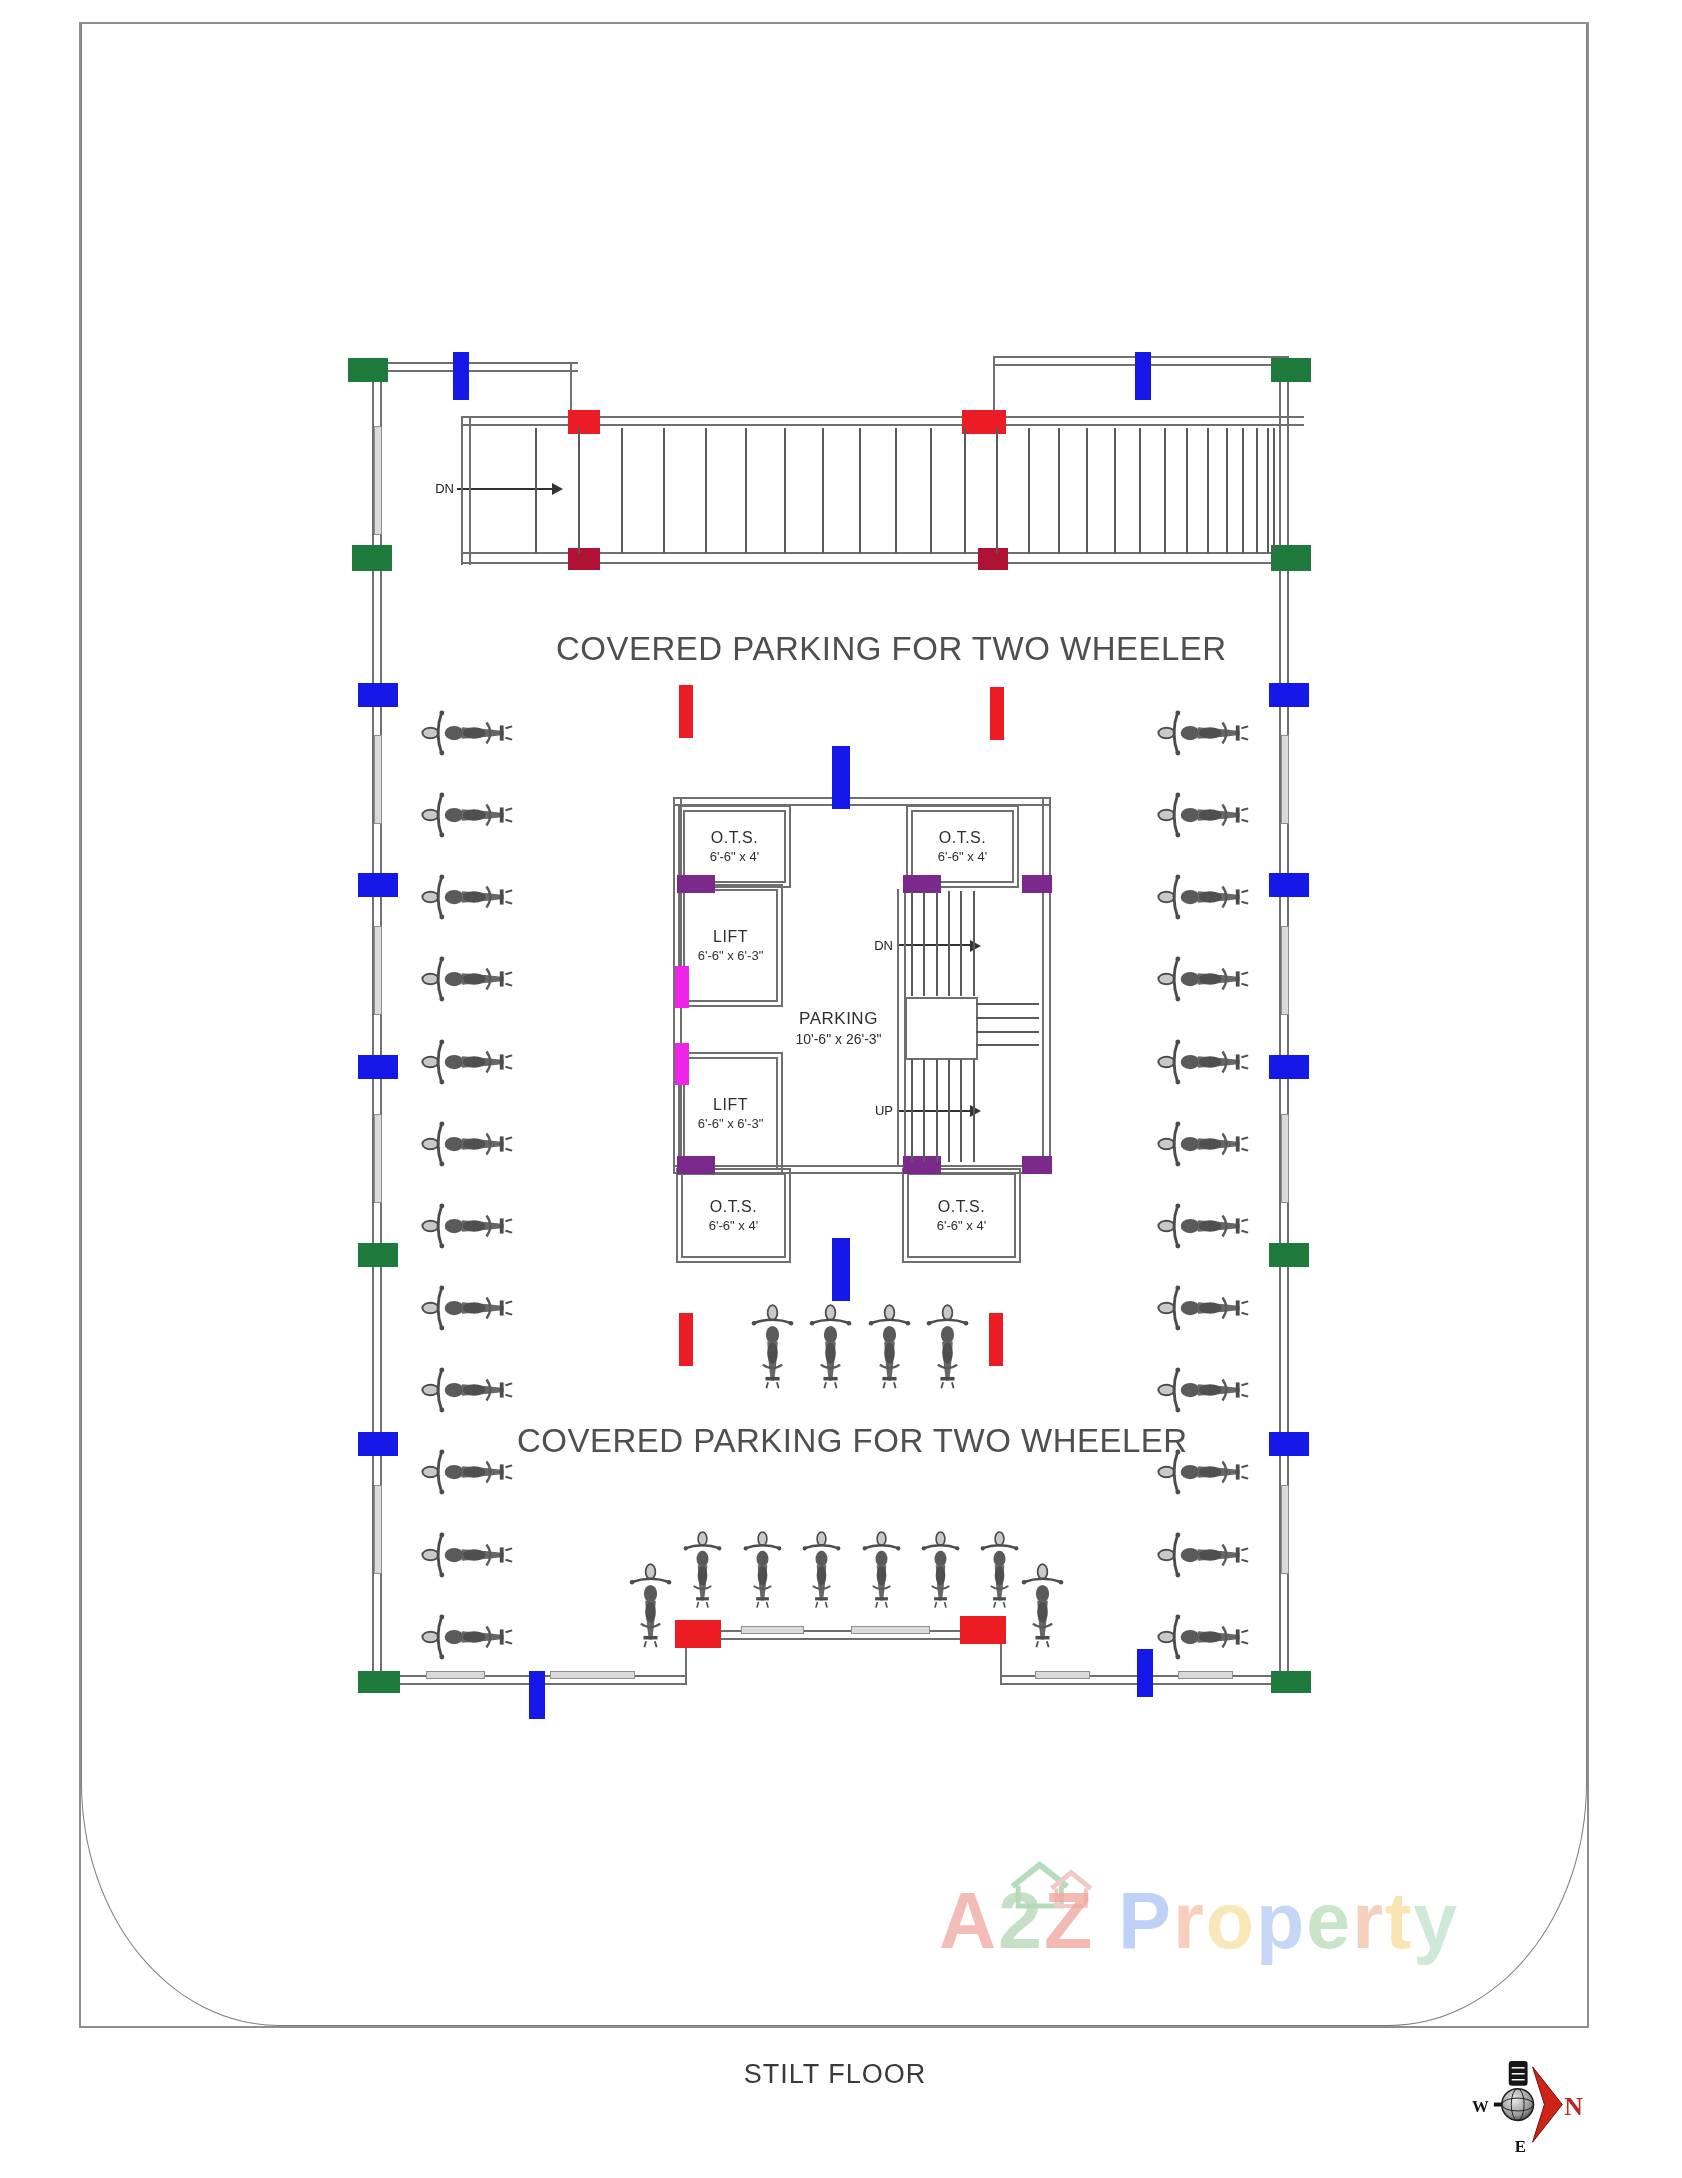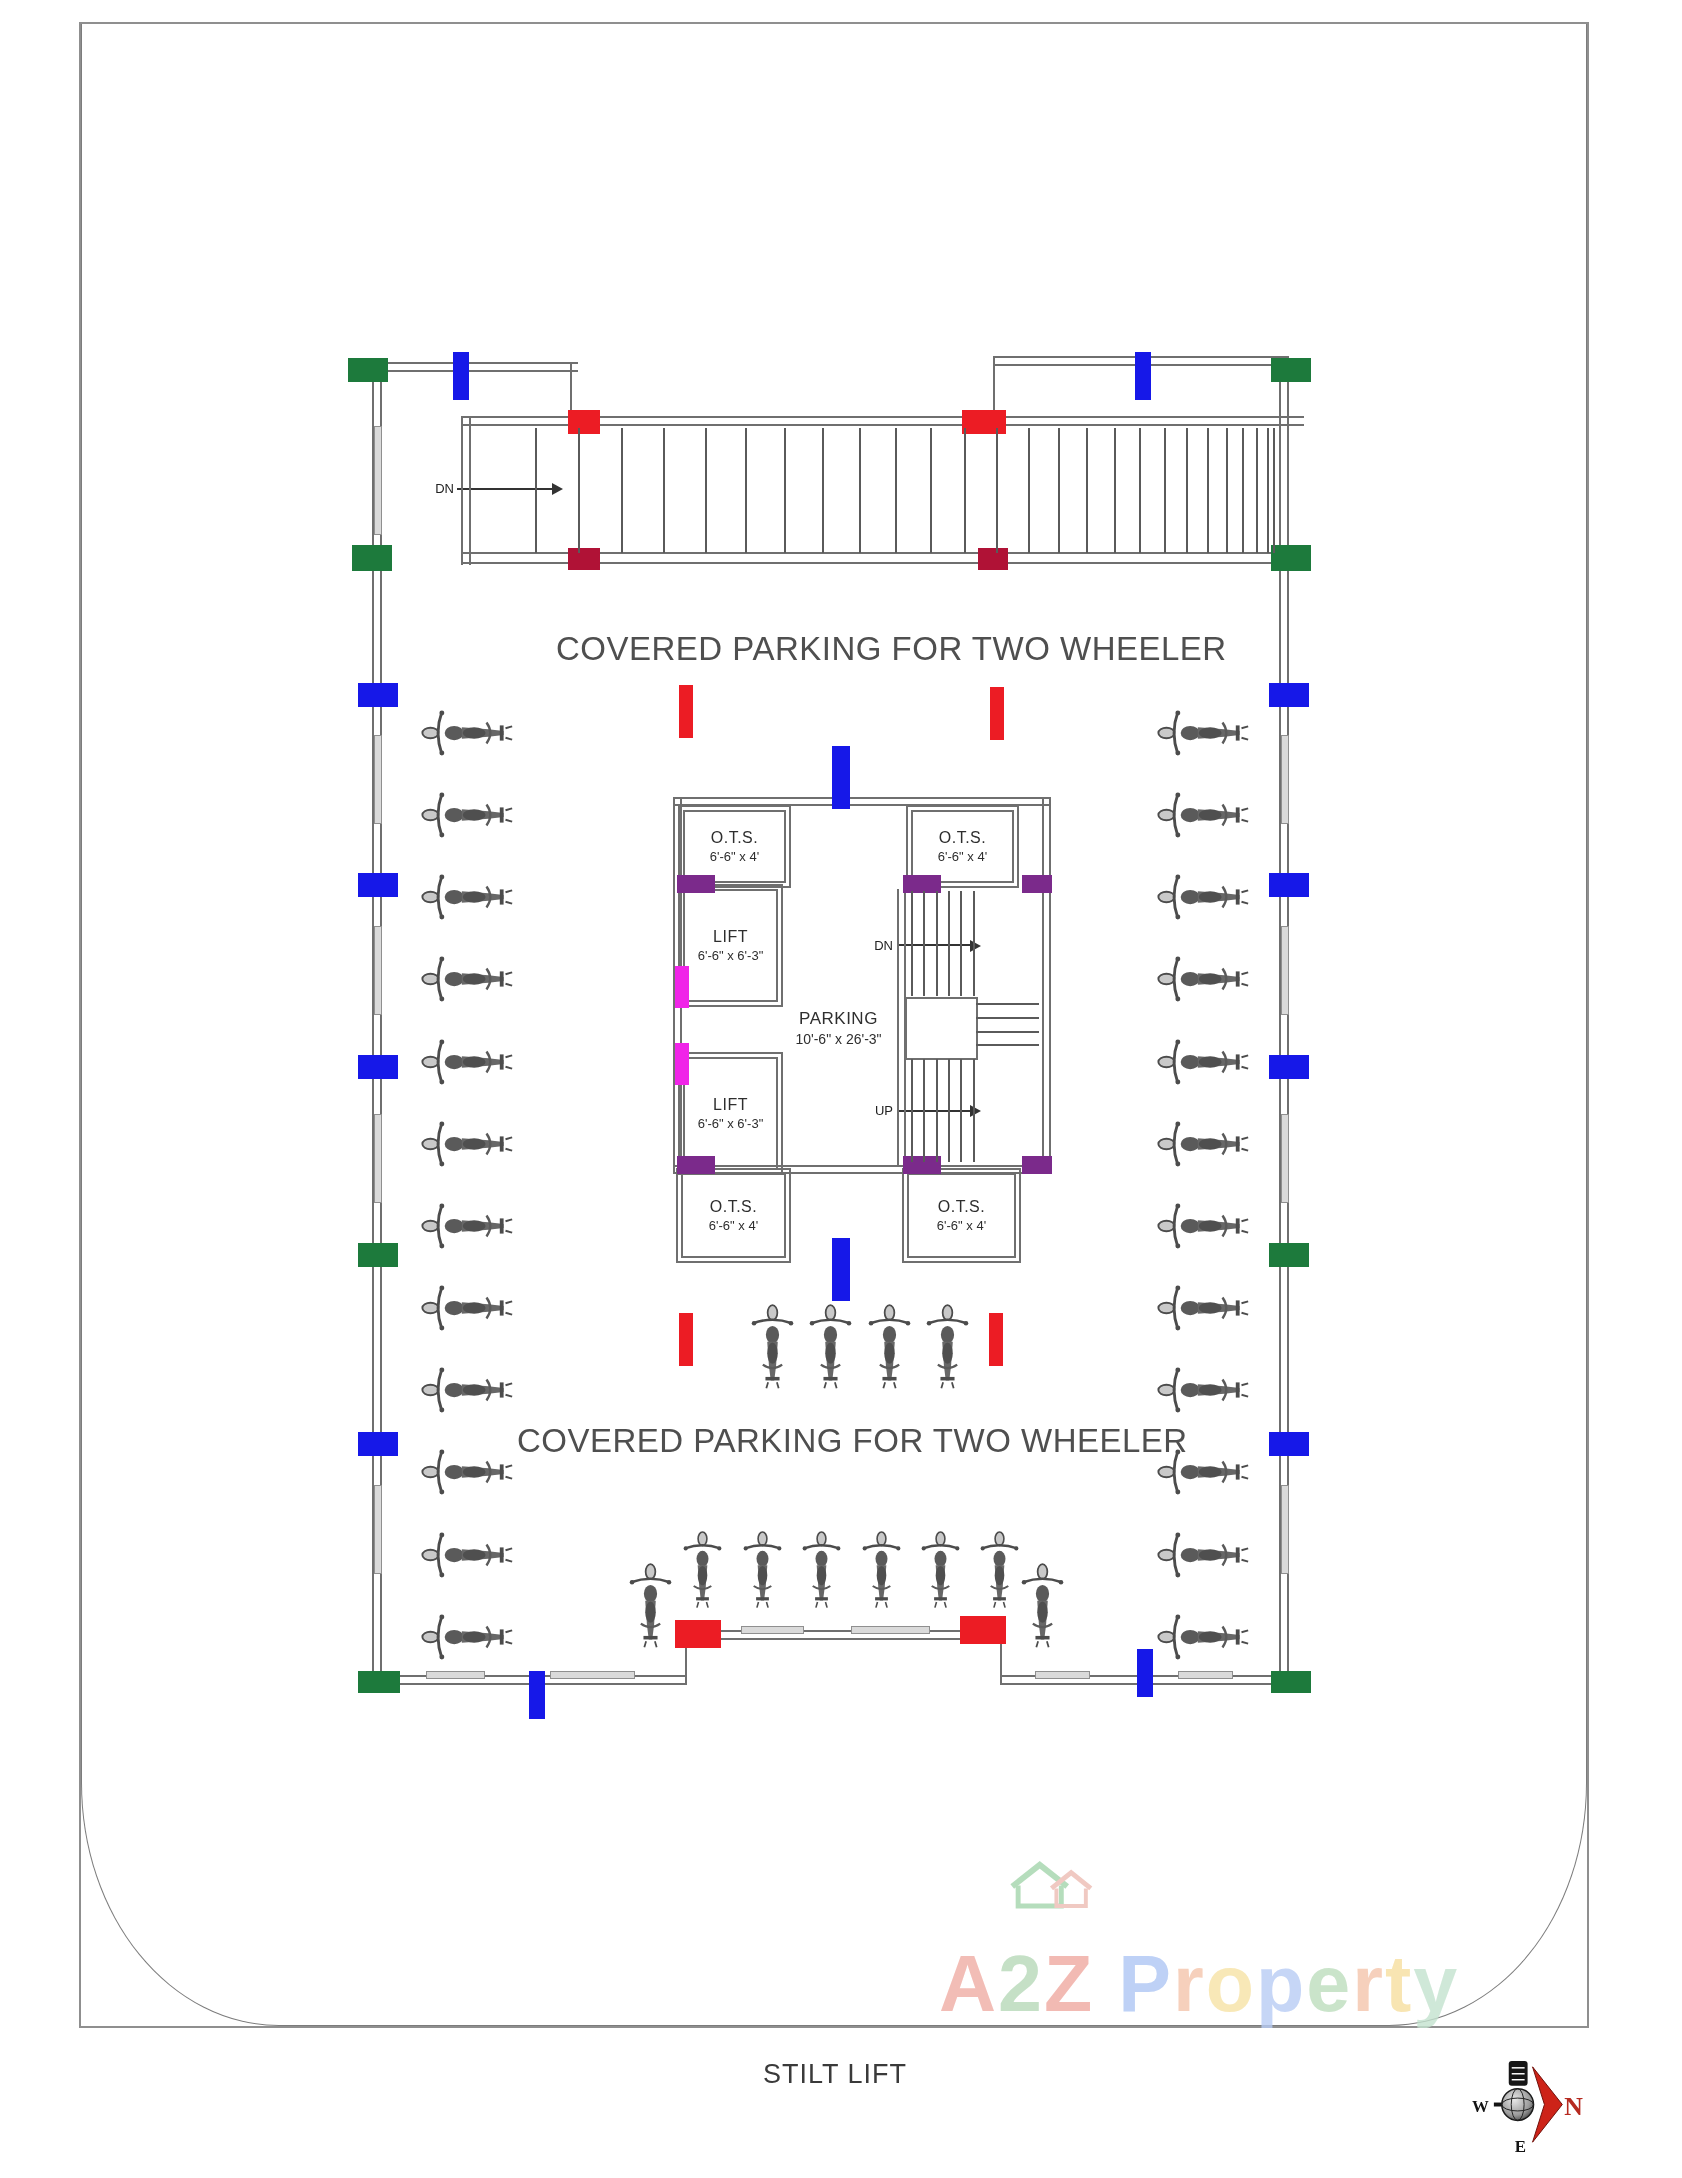--- a/index.html
+++ b/index.html
@@ -23,21 +23,21 @@
   .rn{font-size:16px;color:#2e2e2e;letter-spacing:0.5px;}
   .rs{font-size:13px;color:#2e2e2e;white-space:nowrap;}
   .parking-label{position:absolute;text-align:center;font-size:33px;color:#4f4f4f;white-space:nowrap;letter-spacing:0.5px;}
   .lbl{position:absolute;font-size:13px;color:#222;text-align:right;}
   .ah{position:absolute;width:0;height:0;border-left:11px solid #333;border-top:6px solid transparent;border-bottom:6px solid transparent;}
   .arrow-line{position:absolute;background:#333;}
   .floor-title{position:absolute;left:79px;top:2059px;width:1512px;text-align:center;
                font-size:27px;color:#3a3a3a;letter-spacing:1px;}
   .wm-url{position:absolute;left:392px;top:1897px;font-size:56px;color:#a9a9a9;opacity:.55;
           letter-spacing:4px;white-space:nowrap;}
-  .wm-brand{position:absolute;left:939px;top:1938px;font-size:79px;font-weight:bold;
+  .wm-brand{position:absolute;left:939px;top:1875px;font-size:79px;font-weight:bold;
             letter-spacing:2px;white-space:nowrap;opacity:.8;}
   .bike{position:absolute;}
 </style>
 </head>
 <body>
 
 <svg width="0" height="0" style="position:absolute">
   <symbol id="bike" viewBox="0 0 100 50">
     <ellipse cx="11" cy="25" rx="8.5" ry="5.5" fill="#c9c9c9" stroke="#4c4c4c" stroke-width="2"></ellipse>
     <path d="M23,3 Q15,25 23,47" fill="none" stroke="#4c4c4c" stroke-width="3"></path>
@@ -330,21 +330,21 @@
     </div>
 
   <svg width="95" height="53" viewBox="0 0 96 54" style="position:absolute;left:1004px;top:1857px;opacity:.7">
     <path d="M8,30 L36,8 L64,30" stroke="#97cfa0" stroke-width="6" fill="none"></path>
     <path d="M14,29 V50 H58 V29" stroke="#97cfa0" stroke-width="5" fill="none"></path>
     <path d="M48,32 L68,16 L88,32" stroke="#eab3a9" stroke-width="5" fill="none"></path>
     <path d="M53,32 V50 H83 V32" stroke="#eab3a9" stroke-width="4" fill="none"></path>
   </svg>
   <div class="wm-brand" id="wm-brand"><span style="color: rgb(240, 173, 164);">A</span><span style="color: rgb(183, 217, 185);">2</span><span style="color: rgb(240, 169, 161);">Z</span><span style="color: rgb(255, 255, 255);"> </span><span style="color: rgb(174, 198, 244);">P</span><span style="color: rgb(245, 197, 172);">r</span><span style="color: rgb(247, 227, 166);">o</span><span style="color: rgb(184, 204, 245);">p</span><span style="color: rgb(190, 222, 190);">e</span><span style="color: rgb(245, 197, 172);">r</span><span style="color: rgb(247, 223, 160);">t</span><span style="color: rgb(196, 227, 207);">y</span></div>
 
-  <div class="floor-title">STILT LIFT</div>
+  <div class="floor-title">STILT FLOOR</div>
 
   <svg width="139" height="119" viewBox="0 0 140 120" style="position:absolute;left:1469px;top:2047px">
     <defs>
       <radialGradient id="gg" cx="40%" cy="35%" r="75%">
         <stop offset="0%" stop-color="#e8e8e8"></stop>
           <stop offset="65%" stop-color="#9a9a9a"></stop>
           <stop offset="100%" stop-color="#3c3c3c"></stop>
       </radialGradient>
     </defs>
     <rect x="40" y="14" width="19" height="25" rx="3" fill="#161616"></rect>

